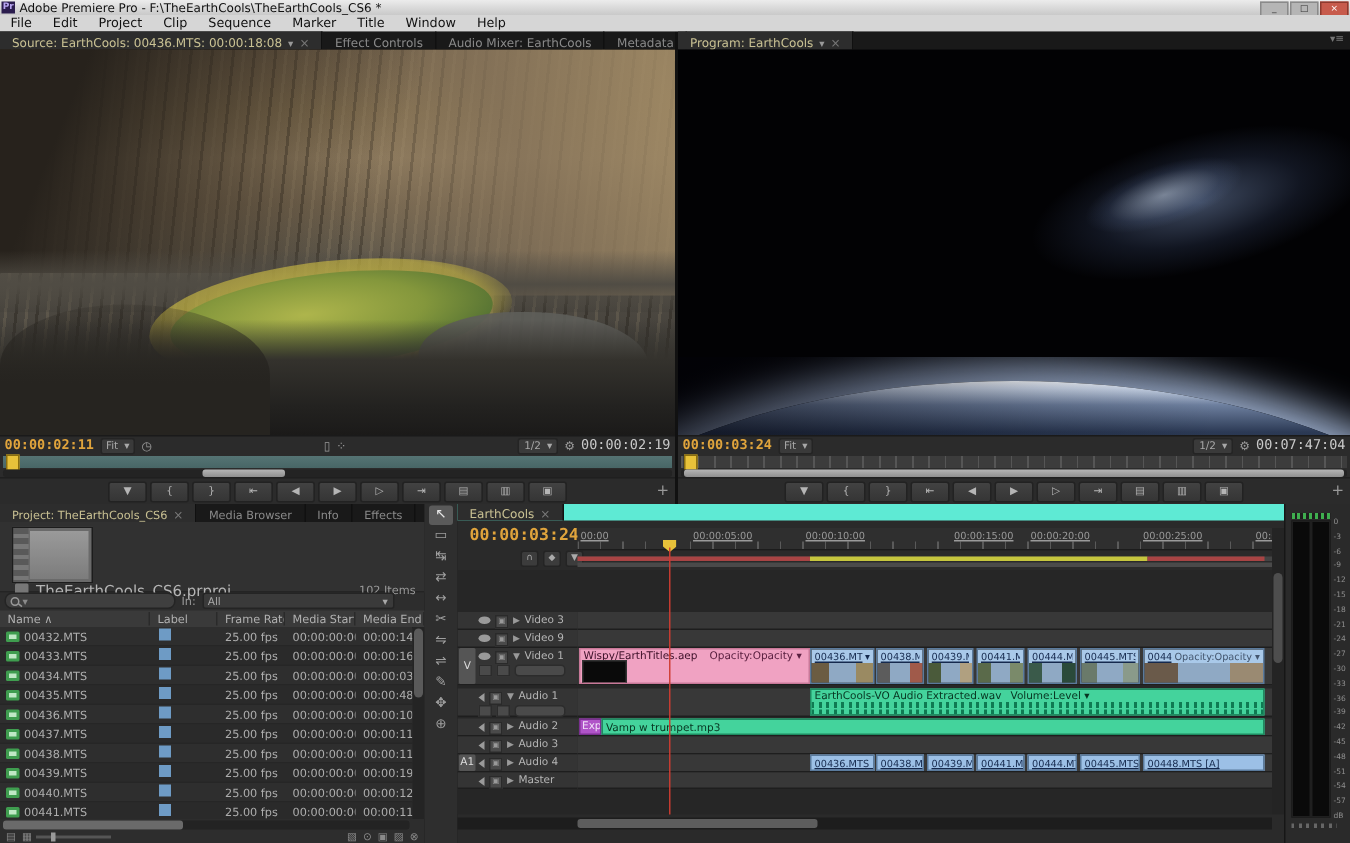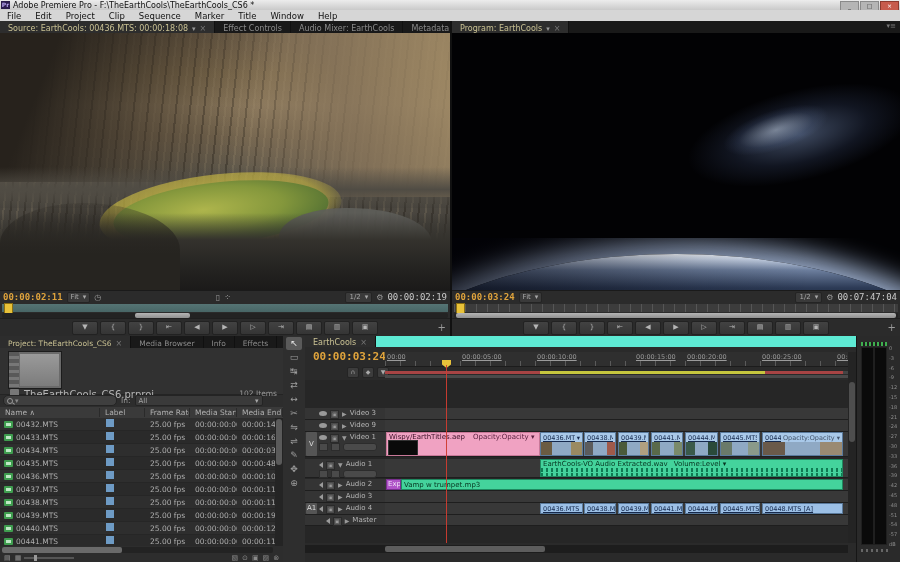--- a/index.html
+++ b/index.html
@@ -609,21 +609,21 @@
         </div>
         <div class="tlane" style="top: 111px; height: 12px;"></div>
         <div class="thead" style="top: 123px; height: 12px;">
           <span class="spk"></span>
           <span class="sync">▣</span>
           <span class="tri">▶</span>
           <span class="tname">Audio 4</span>
         </div>
         <div class="patch" style="top: 123px; height: 11px; line-height: 11px;">A1</div>
         <div class="tlane" style="top: 123px; height: 12px;"></div>
-        <div class="thead" style="top: 135px; height: 11px; justify-content: center;">
+        <div class="thead" style="top: 135px; height: 11px;">
           <span class="spk"></span>
           <span class="sync">▣</span>
           <span class="tri">▶</span>
           <span class="tname">Master</span>
         </div>
         <div class="tlane" style="top: 135px; height: 11px;"></div>
         <div class="clip clip-title" style="left: 81px; top: 52px; width: 154px; height: 24px;">
           <div class="hdr">
             <span>Wispy/EarthTitles.aep</span>
             <span class="fx">Opacity:Opacity ▾</span>

